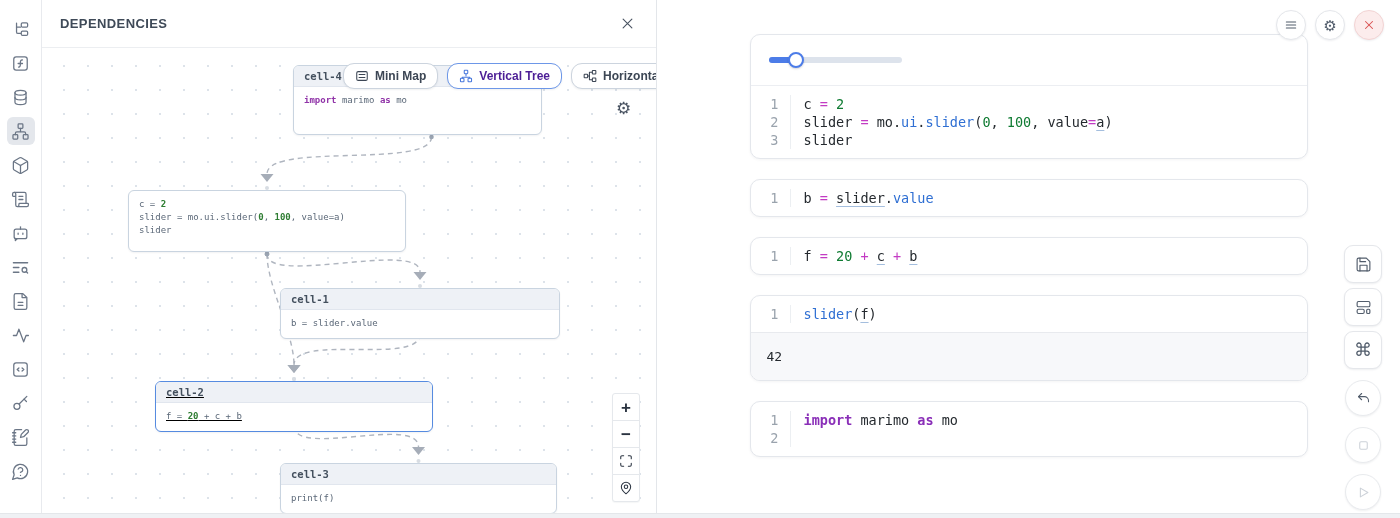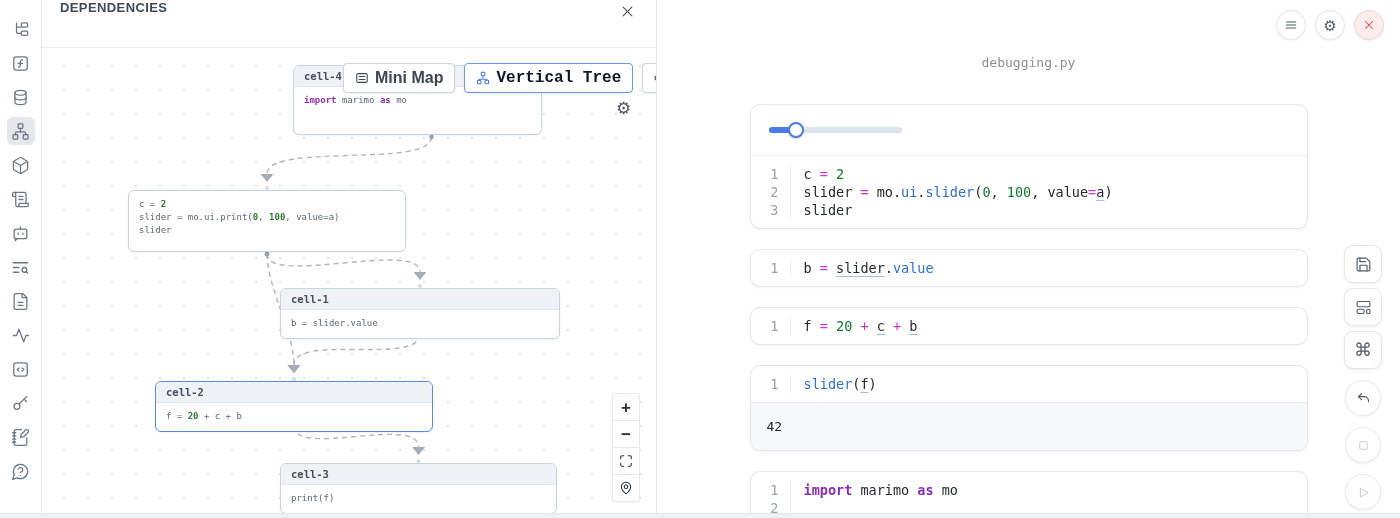--- a/index.html
+++ b/index.html
@@ -12,54 +12,54 @@
     flex-direction:column; align-items:center; padding-top:15px; gap:6px; background:#fff; flex:0 0 42px;}
   .side-item { width:28px; height:28px; border-radius:6px; display:flex; align-items:center;
     justify-content:center; color:#6b7686; cursor:pointer; }
   .side-item svg { width:19px; height:19px; stroke:#6b7686; fill:none; stroke-width:1.6;
     stroke-linecap:round; stroke-linejoin:round; }
   .side-item.active { background:#e4e7ec; }
 
   
   .dep-panel { width:615px; flex:0 0 615px; height:100%; display:flex; flex-direction:column;
     border-right:1px solid #e3e6ea; background:#fff; }
-  .dep-header { height:48px; flex:0 0 48px; display:flex; 
+  .dep-header { height:48px; flex:0 0 48px; display:flex; align-items:center;
     justify-content:space-between; padding:0 18px; border-bottom:1px solid #eceef1; }
   .dep-title { font-size:13px; font-weight:bold; letter-spacing:.4px; color:#3f4a58; }
   .icon-x { width:22px; height:22px; display:flex; align-items:center; justify-content:center;
     cursor:pointer; color:#4a5462; }
   .icon-x svg { width:15px; height:15px; stroke:#4a5462; stroke-width:1.8; stroke-linecap:round; }
 
   .graph { position:relative; flex:1; overflow:hidden;
     background-image:radial-gradient(circle, #dde3ea 1.1px, transparent 1.1px);
     background-size:24px 24px; background-position:10px 6px; }
   .edges { position:absolute; inset:0; width:615px; height:470px; z-index:1; pointer-events:none; }
   .edges path { fill:none; stroke:#a6adb8; stroke-width:1.4; stroke-dasharray:5 4; opacity:.9; }
   .edges polygon { fill:#a6adb8; }
 
   .node { position:absolute; z-index:2; background:#fff; border:1px solid #c9d4e0;
     border-radius:6px; box-shadow:0 1px 2px rgba(30,41,59,.06); overflow:hidden; cursor:pointer; }
-  .node.selected { border:1.6px solid #568be0; }
+  .node.selected { border:1.6px solid #568be0;text-decoration:underline; }
   .node-header { background:#eef1f6; border-bottom:1px solid #e1e6ee; padding:4px 10px;
     font-family:"DejaVu Sans Mono", monospace; font-size:10.5px; font-weight:bold; color:#44505e; }
   .node-body { padding:7px 10px 8px; font-family:"DejaVu Sans Mono", monospace; font-size:9px;
     color:#5b6878; line-height:13px; }
   .node-body .line { white-space:pre; }
   .node.spaced .line + .line { margin-top:10px; }
   .gkw { color:#9033a8; font-weight:bold; }
   .gnum { color:#2e7d32; font-weight:bold; }
 
   .view-toolbar { position:absolute; left:301px; top:15px; z-index:3; display:flex; gap:9px; }
   .view-btn { display:flex; align-items:center; gap:6px; background:#fff; border:1px solid #ccd4de;
-    border-radius:4px; padding:5px 11px; font-size:16px; font-weight:bold; color:#3c4654;
+    border-radius:11px; padding:5px 11px; font-size:12px; font-weight:bold; color:#3c4654;
     cursor:pointer; box-shadow:0 1px 2px rgba(30,41,59,.07); white-space:nowrap;
     font-family:"Liberation Sans", sans-serif; }
   .view-btn svg { width:14px; height:14px; stroke:#3c4654; fill:none; stroke-width:1.8;
     stroke-linecap:round; stroke-linejoin:round; }
-  .view-btn.active { border:1.4px solid #6d97e8; color:#0f172a;font-family:Liberation Mono, monospace; }
+  .view-btn.active { border:1.4px solid #6d97e8; color:#4c1d95; }
   .view-btn.active svg { stroke:#4878dd; }
 
   .graph-gear { position:absolute; left:574px; top:52px; z-index:3; font-size:17px; color:#4a5462;
     cursor:pointer; line-height:1; }
 
   .zoom-controls { position:absolute; left:570px; top:345px; z-index:3; display:flex;
     flex-direction:column; gap:0; }
   .zoom-btn { width:28px; height:28px; background:#fff; border:1px solid #e5e8ec; margin-top:-1px;
     display:flex; align-items:center; justify-content:center; cursor:pointer; color:#1f2937;
     box-shadow:0 1px 1px rgba(30,41,59,.04); }
@@ -372,21 +372,21 @@
         </div>
     <div class="node spaced" style="left: 251px; top: 17px; width: 249px; min-height: 70px;">
           <div class="node-header">cell-4</div>
     <div class="node-body">
             <div class="line"><span class="gkw">import</span><span class=""> marimo </span><span class="gkw">as</span><span class=""> mo</span></div>
           </div>
         </div>
         <div class="node" style="left: 86px; top: 142px; width: 278px; min-height: 62px;">
     <div class="node-body">
             <div class="line"><span class="">c = </span><span class="gnum">2</span></div>
-            <div class="line"><span class="">slider = mo.ui.print(</span><span class="gnum">0</span><span class="">, </span><span class="gnum">100</span><span class="">, value=a)</span></div>
+            <div class="line"><span class="">slider = mo.ui.slider(</span><span class="gnum">0</span><span class="">, </span><span class="gnum">100</span><span class="">, value=a)</span></div>
             <div class="line"><span class="">slider</span></div>
           </div>
         </div>
         <div class="node" style="left: 238px; top: 240px; width: 280px; min-height: 44px;">
           <div class="node-header">cell-1</div>
     <div class="node-body">
             <div class="line"><span class="">b = slider.value</span></div>
           </div>
         </div>
         <div class="node selected" style="left: 113px; top: 333px; width: 278px; min-height: 43px;">
@@ -420,21 +420,20 @@
         </div>
         <div class="circle-btn danger">
           <span style="display:flex">
             <svg viewBox="0 0 24 24">
               <path d="M6 6l12 12"></path>
               <path d="M18 6 6 18"></path>
             </svg>
           </span>
         </div>
       </div>
-    <div class="nb-title">debugging.py</div>
     <div class="nb-cells" id="nbCells">
         <div class="card">
           <div class="widget-area">
       <div class="slider">
         <div class="track"></div>
         <div class="fill" style="width:27px"></div>
         <div class="thumb" style="left:19px"></div>
       </div>
           </div>
           <div class="divider"></div>

